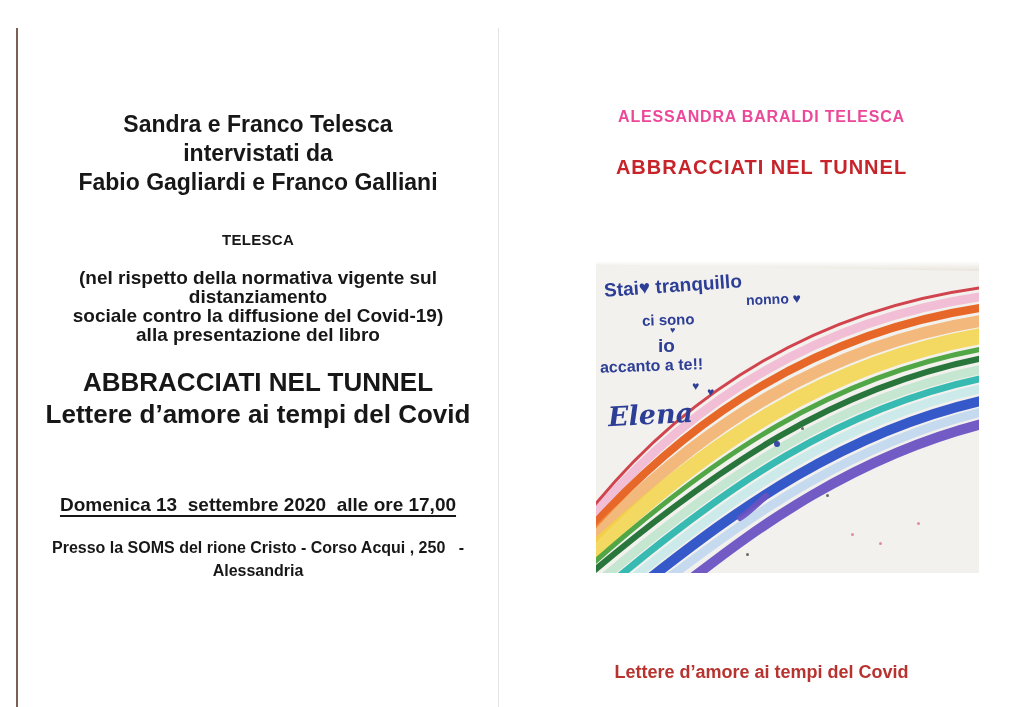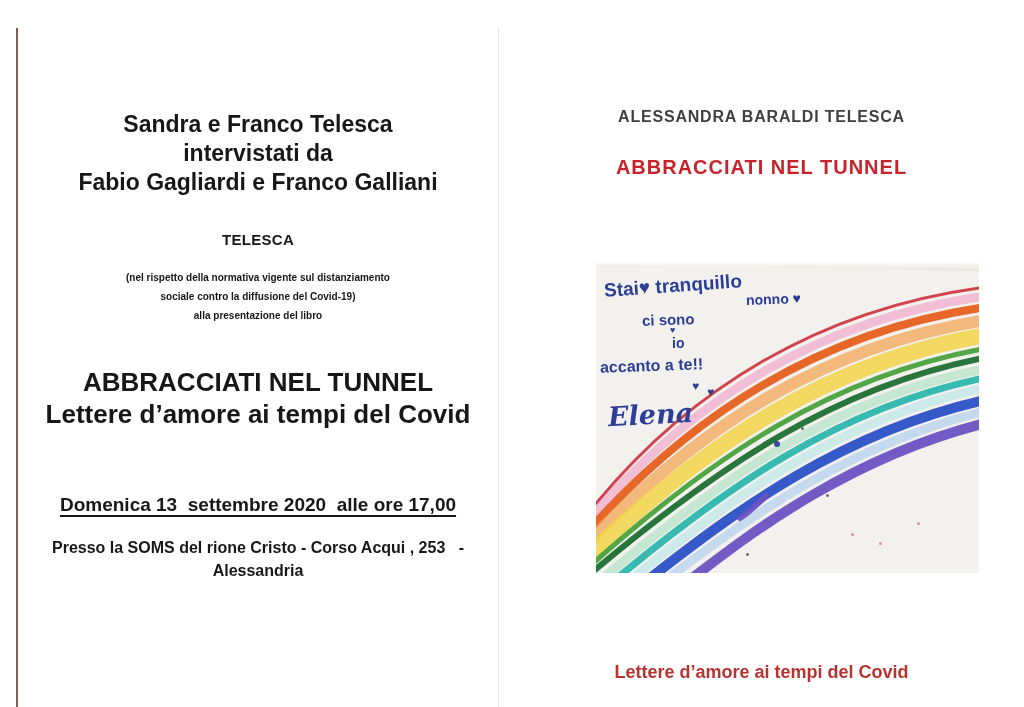--- a/index.html
+++ b/index.html
@@ -8,54 +8,54 @@
 
   
   .left-page {
     position:absolute; left:16px; top:0; width:482px; height:681px;
     border-left:2px solid #7d6054; border-bottom:2px solid #6e5044;
     background:#ffffff;
   }
   .left-page .txt { position:absolute; left:0; width:100%; text-align:center; white-space:pre-wrap; color:#171717; }
   .names     { top:82px;  font-size:23px; font-weight:bold; line-height:29px; }
   .invitano  { top:203px; font-size:15px; font-weight:bold; letter-spacing:0.3px; }
-  .notice    { top:240px; font-size:10px; font-weight:bold; line-height:19px; }
+  .notice    { top:240px; font-size:19px; font-weight:bold; line-height:19px; }
   .book-title{ top:338px; font-size:26px; font-weight:bold; line-height:32px; color:#b5382b; }
   .event-date{ top:466px; font-size:19px; font-weight:bold; color:#1d57c4;
                text-decoration:underline; text-decoration-thickness:2px; text-underline-offset:4px; }
   .venue     { top:508px; font-size:16px; font-weight:bold; line-height:23px; }
   .charity   { top:567px; font-size:16px; font-weight:bold; }
 
   
   .divider { position:absolute; left:498px; top:0; width:1px; height:707px; background:#e3e3e3; }
 
   
   .right-page { position:absolute; left:499px; top:0; width:525px; height:707px; background:#ffffff; }
   .right-page .txt { position:absolute; left:0; width:100%; text-align:center; }
-  .cover-author  { top:80px;  font-size:16px; font-weight:bold; letter-spacing:0.8px; color:#404040; }
+  .cover-author  { top:80px;  font-size:16px; font-weight:bold; letter-spacing:0.8px; color:#ec4899; }
   .cover-title   { top:128px; font-size:20px; font-weight:bold; letter-spacing:1px; color:#c6242a; }
   .cover-subtitle{ top:634px; font-size:18px; font-weight:bold; color:#b8332f; }
 
   
   .photo {
     position:absolute; left:97px; top:233px; width:383px; height:312px;
     background:#f3f1ed; overflow:hidden;
   }
   .photo-top-strip {
     position:absolute; left:0; top:0; width:100%; height:10px;
     background:linear-gradient(#ffffff, #e9e4dc);
     clip-path:polygon(0 0, 100% 0, 100% 100%, 0 35%);
   }
   .rainbow-svg { position:absolute; left:0; top:0; width:100%; height:100%; }
   .hand { position:absolute; color:#2c3e96; font-weight:bold; white-space:nowrap; }
   .hw1  { left:8px;   top:14px;  font-size:19px; transform:rotate(-4deg); }
   .hw1b { left:150px; top:30px;  font-size:14px; transform:rotate(-2deg); }
   .hw2  { left:46px;  top:50px;  font-size:15px; transform:rotate(-2deg); }
   .hw-heart-io { left:74px; top:64px; font-size:9px; }
-  .hw3  { left:76px;  top:74px;  font-size:14px; }
+  .hw3  { left:62px;  top:74px;  font-size:19px; }
   .hw4  { left:4px;   top:96px;  font-size:16px; transform:rotate(-2deg); }
   .hw-heart-a { left:96px;  top:118px; font-size:12px; }
   .hw-heart-b { left:111px; top:124px; font-size:12px; }
   .signature { left:12px; top:138px; font-size:27px; font-weight:bold; font-style:italic;
                font-family:"DejaVu Serif", serif; transform:rotate(-3deg); }
   .speck { position:absolute; width:3px; height:3px; border-radius:50%; }
 </style>
 </head>
 <body>
 
@@ -65,21 +65,21 @@
     <div class="txt names">Sandra e Franco Telesca
 intervistati da
 Fabio Gagliardi e Franco Galliani</div>
     <div class="txt invitano">TELESCA</div>
     <div class="txt notice">(nel rispetto della normativa vigente sul distanziamento
 sociale contro la diffusione del Covid-19)
 alla presentazione del libro</div>
     <div class="txt book-title">ABBRACCIATI NEL TUNNEL
 Lettere d’amore ai tempi del Covid</div>
     <div class="txt event-date">Domenica 13  settembre 2020  alle ore 17,00</div>
-    <div class="txt venue">Presso la SOMS del rione Cristo - Corso Acqui , 253   -
+    <div class="txt venue">Presso la SOMS del rione Cristo - Corso Acqui , 250   -
 Alessandria</div>
   </div>
 
   <div class="divider"></div>
 
   <div class="right-page">
     <div class="txt cover-author">ALESSANDRA BARALDI TELESCA</div>
     <div class="txt cover-title">ABBRACCIATI NEL TUNNEL</div>
 
     <div class="photo">

